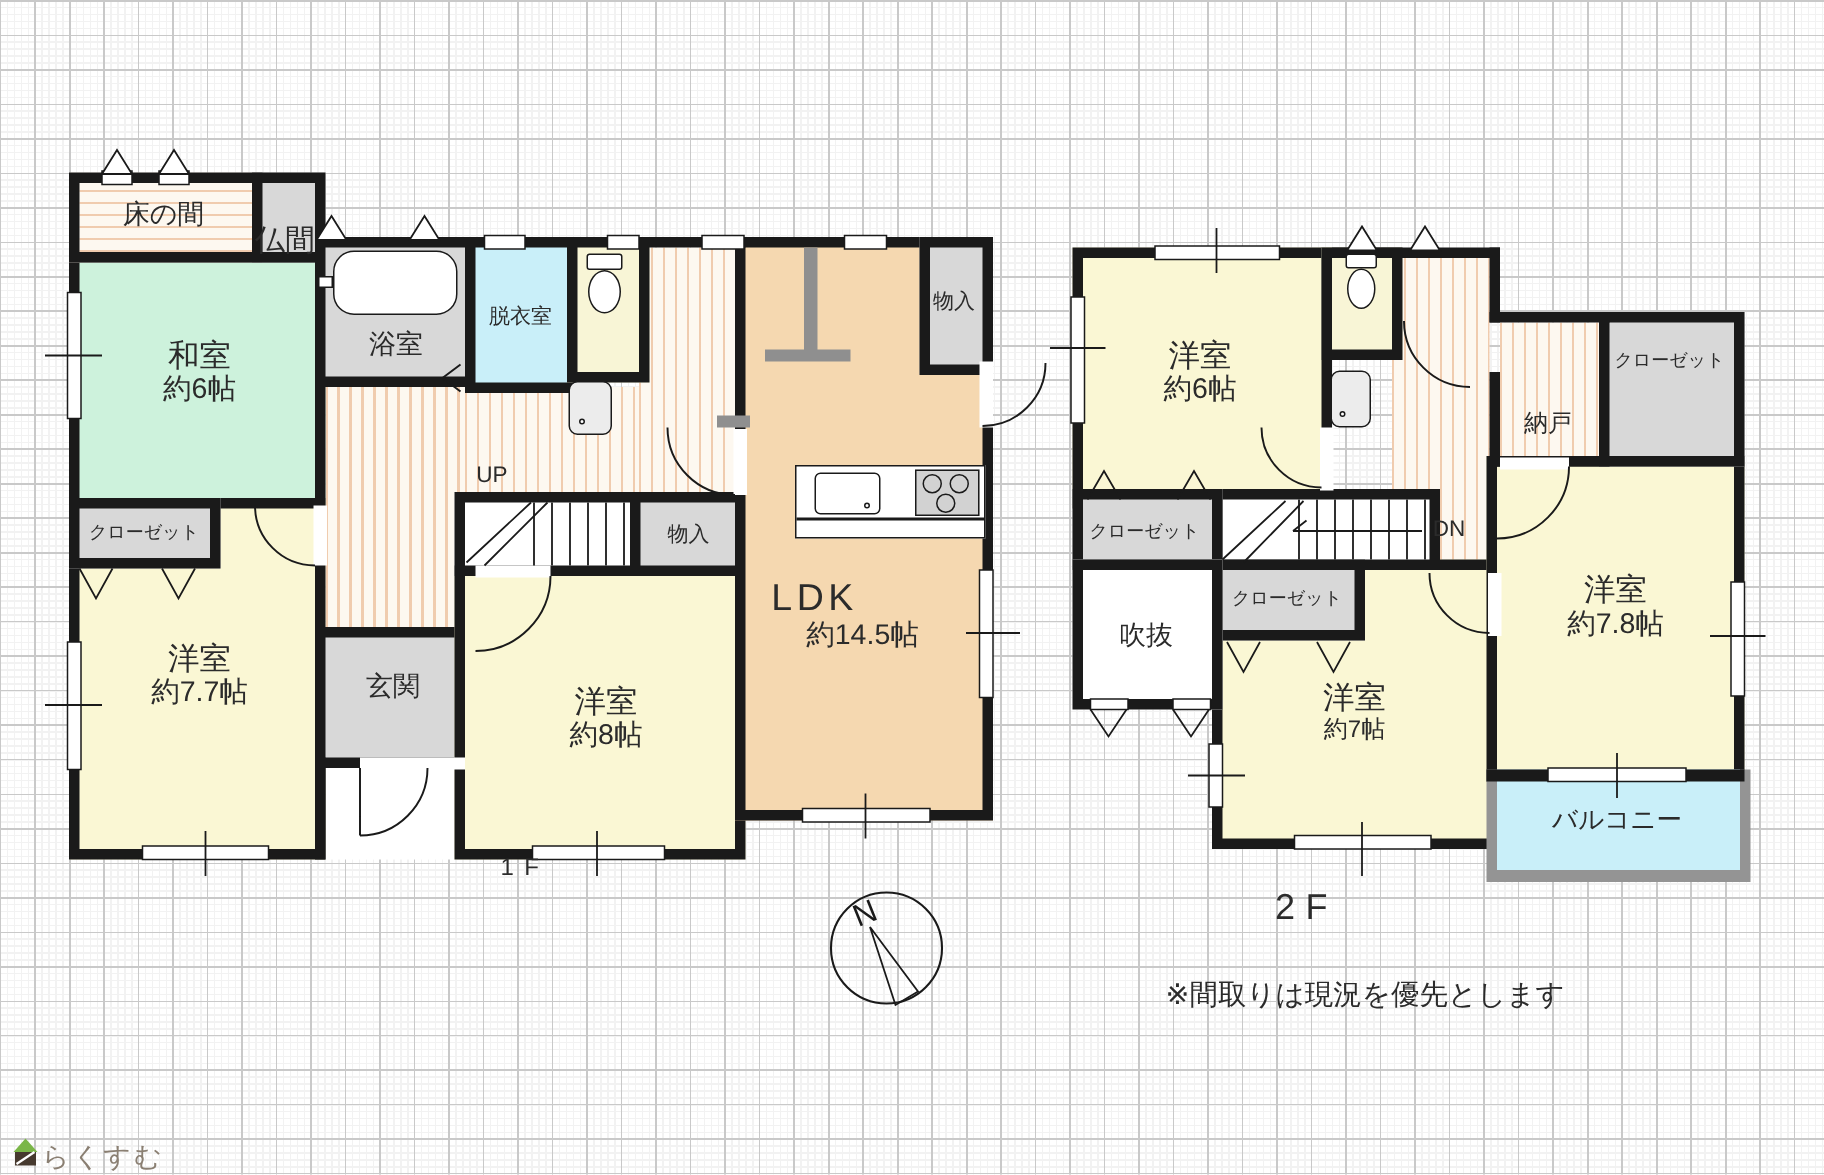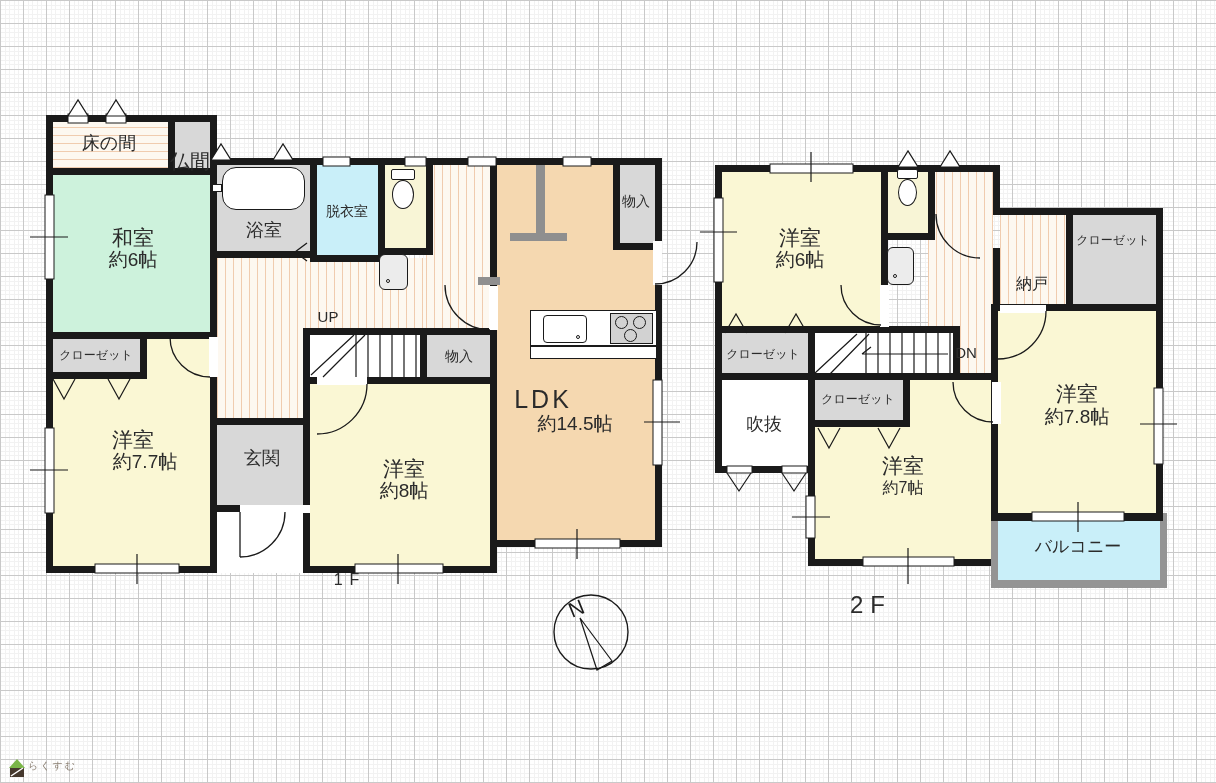--- a/index.html
+++ b/index.html
@@ -225,21 +225,21 @@
   </svg>
 
   <div class="lbl" style="left:109px;top:143px;font-size:18px">床の間</div>
   <div class="lbl" style="left:190px;top:161px;font-size:20px">仏間</div>
   <div class="lbl" style="left:133px;top:238px;font-size:21px">和室</div>
   <div class="lbl" style="left:133px;top:260px;font-size:19px">約6帖</div>
   <div class="lbl" style="left:264px;top:230px;font-size:18px">浴室</div>
   <div class="lbl" style="left:347px;top:211px;font-size:14px">脱衣室</div>
   <div class="lbl" style="left:96px;top:355px;font-size:12px">クローゼット</div>
   <div class="lbl" style="left:133px;top:440px;font-size:21px">洋室</div>
-  <div class="lbl" style="left:145px;top:462px;font-size:19px">約7.7帖</div>
+  <div class="lbl" style="left:133px;top:462px;font-size:19px">約7.7帖</div>
   <div class="lbl" style="left:262px;top:458px;font-size:18px">玄関</div>
   <div class="lbl" style="left:328px;top:317px;font-size:15px">UP</div>
   <div class="lbl" style="left:459px;top:356px;font-size:14px">物入</div>
   <div class="lbl" style="left:404px;top:469px;font-size:21px">洋室</div>
   <div class="lbl" style="left:404px;top:491px;font-size:19px">約8帖</div>
   <div class="lbl" style="left:543px;top:399px;font-size:25px;letter-spacing:3px">LDK</div>
   <div class="lbl" style="left:575px;top:424px;font-size:19px">約14.5帖</div>
   <div class="lbl" style="left:636px;top:201px;font-size:14px">物入</div>
   <div class="lbl" style="left:350px;top:580px;font-size:16px;letter-spacing:7px">1F</div>
 
@@ -251,15 +251,16 @@
   <div class="lbl" style="left:966px;top:353px;font-size:15px">DN</div>
   <div class="lbl" style="left:764px;top:424px;font-size:18px">吹抜</div>
   <div class="lbl" style="left:858px;top:399px;font-size:12px">クローゼット</div>
   <div class="lbl" style="left:903px;top:466px;font-size:21px">洋室</div>
   <div class="lbl" style="left:903px;top:488px;font-size:16px">約7帖</div>
   <div class="lbl" style="left:1077px;top:394px;font-size:21px">洋室</div>
   <div class="lbl" style="left:1077px;top:417px;font-size:19px">約7.8帖</div>
   <div class="lbl" style="left:1078px;top:547px;font-size:17px">バルコニー</div>
   <div class="lbl" style="left:871px;top:605px;font-size:24px;letter-spacing:7px">2F</div>
 
-  <div class="abs" style="left:28px;top:759px;font-size:10px;color:#8a7f72;letter-spacing:2px">らくすむ</div>
+  <div class="abs" style="left:777px;top:650px;font-size:19px;color:#2b2b2b">※間取りは現況を優先とします</div>
+  <div class="abs" style="left:28px;top:759px;font-size:18px;color:#8a7f72;letter-spacing:2px">らくすむ</div>
 
 </div>
 
 </body></html>

